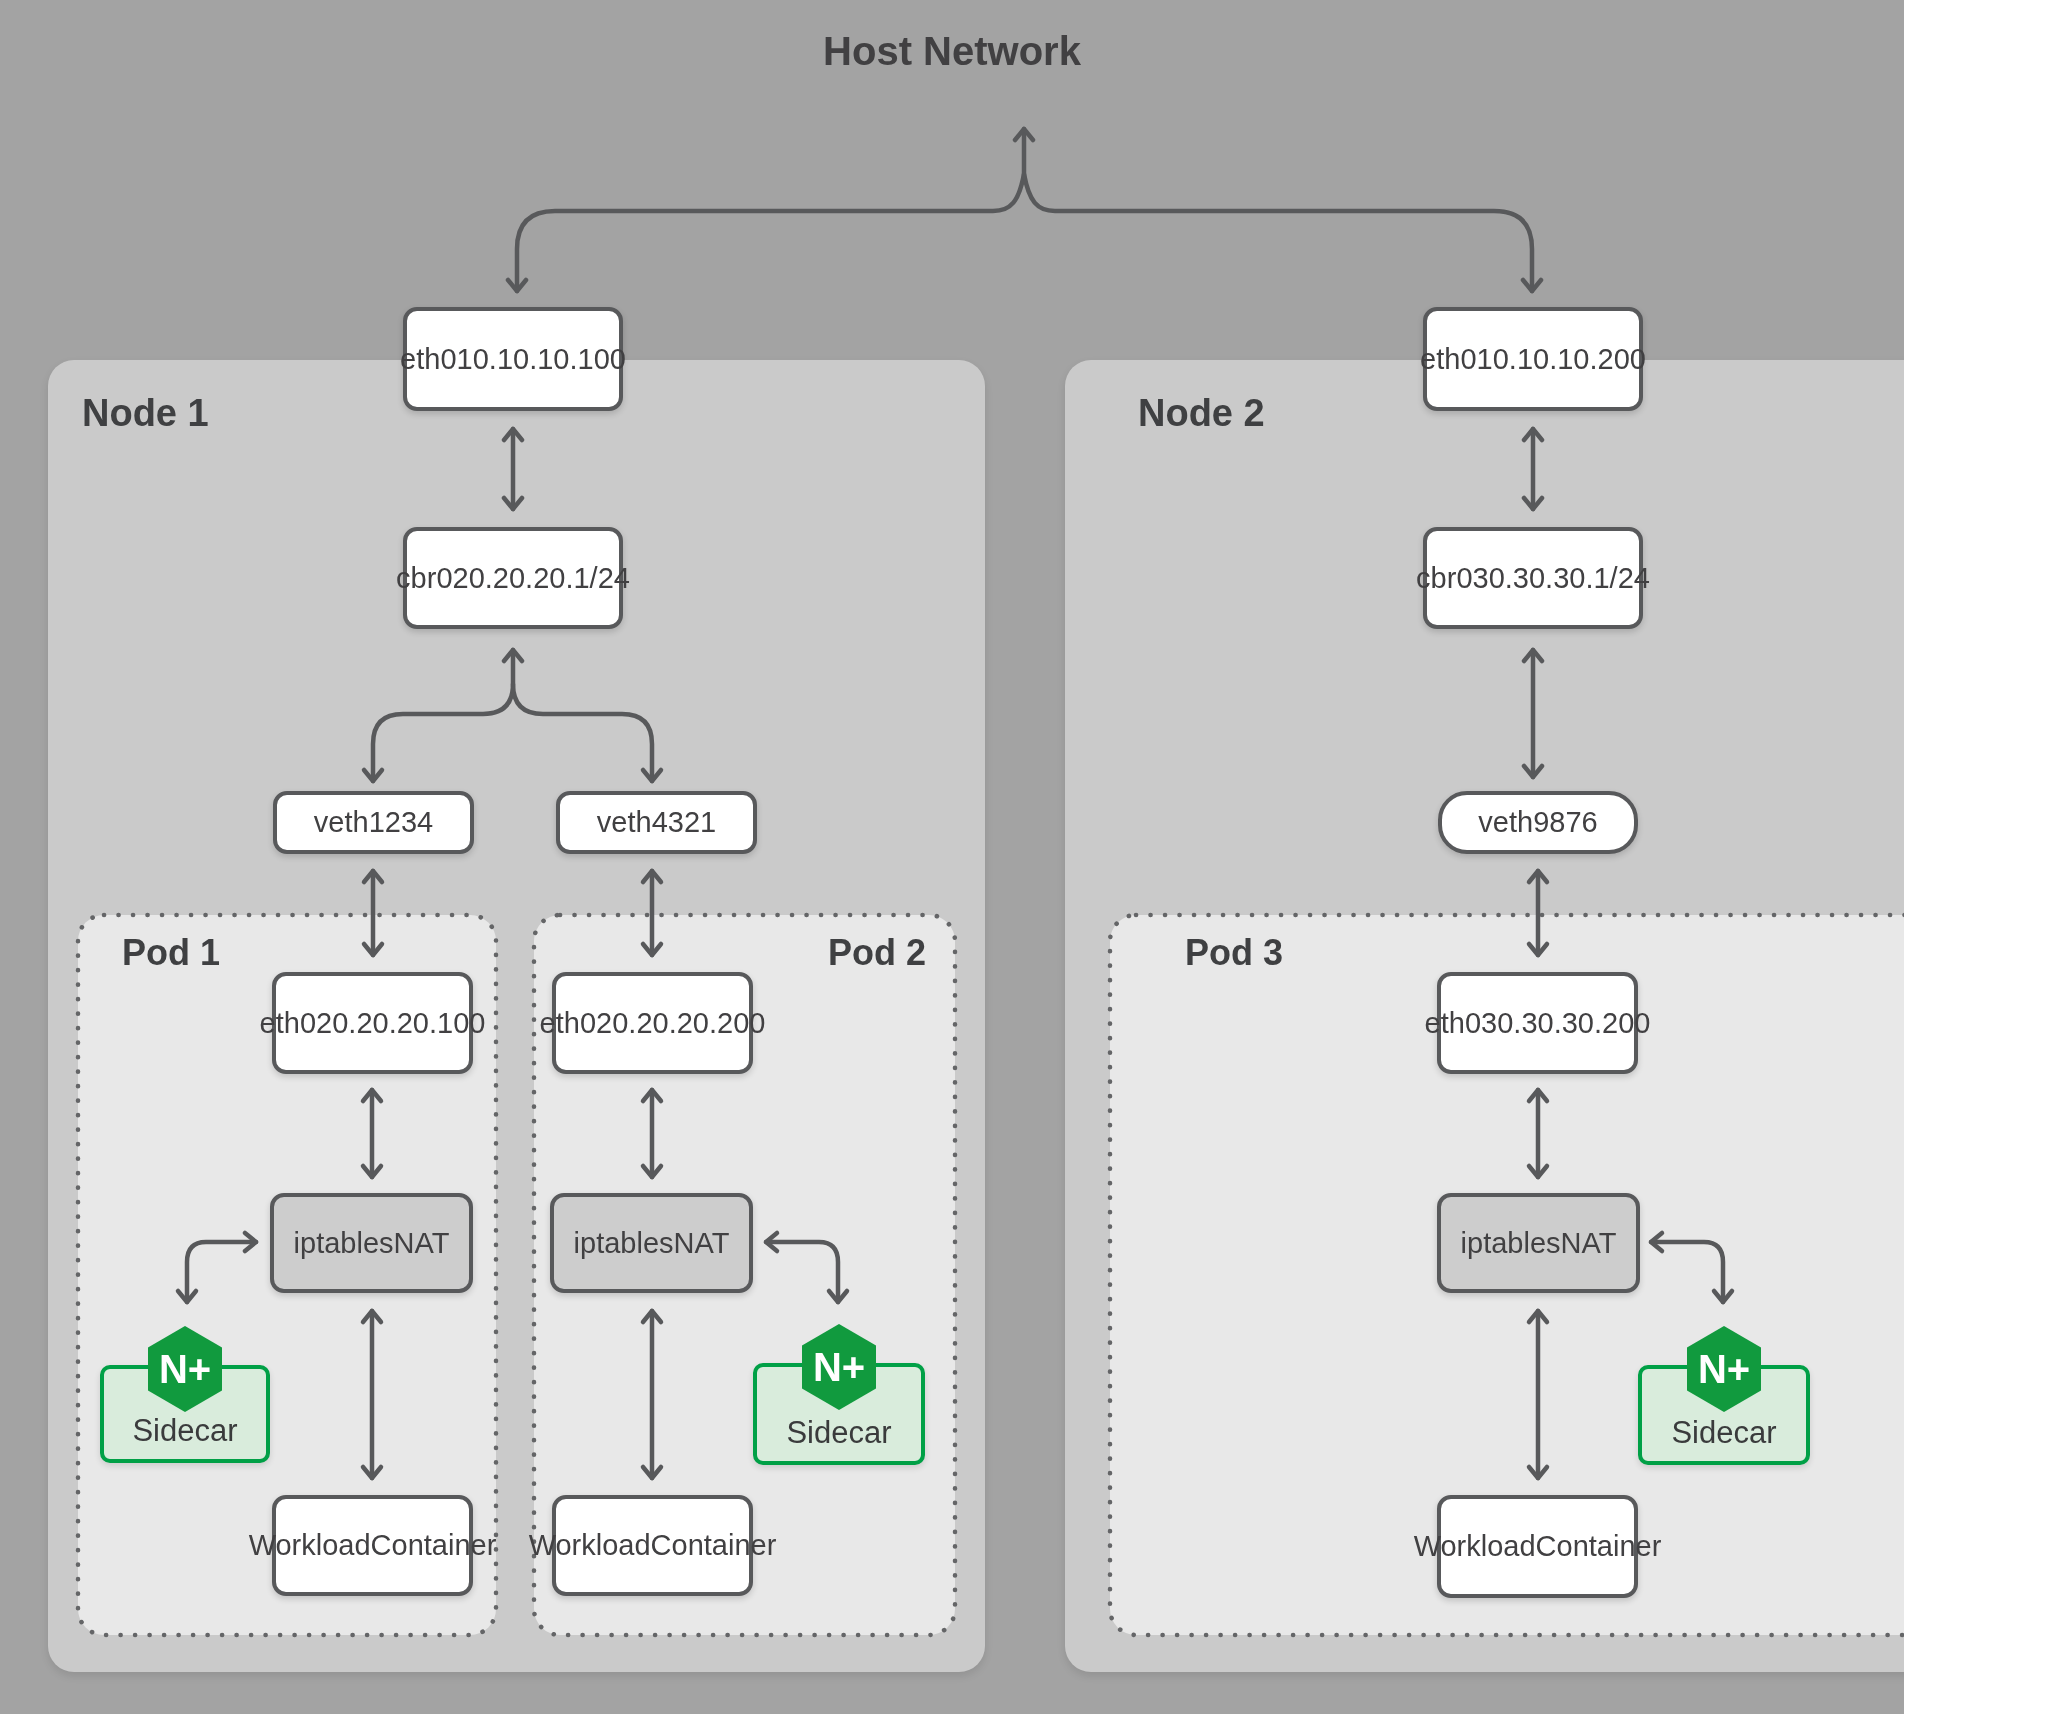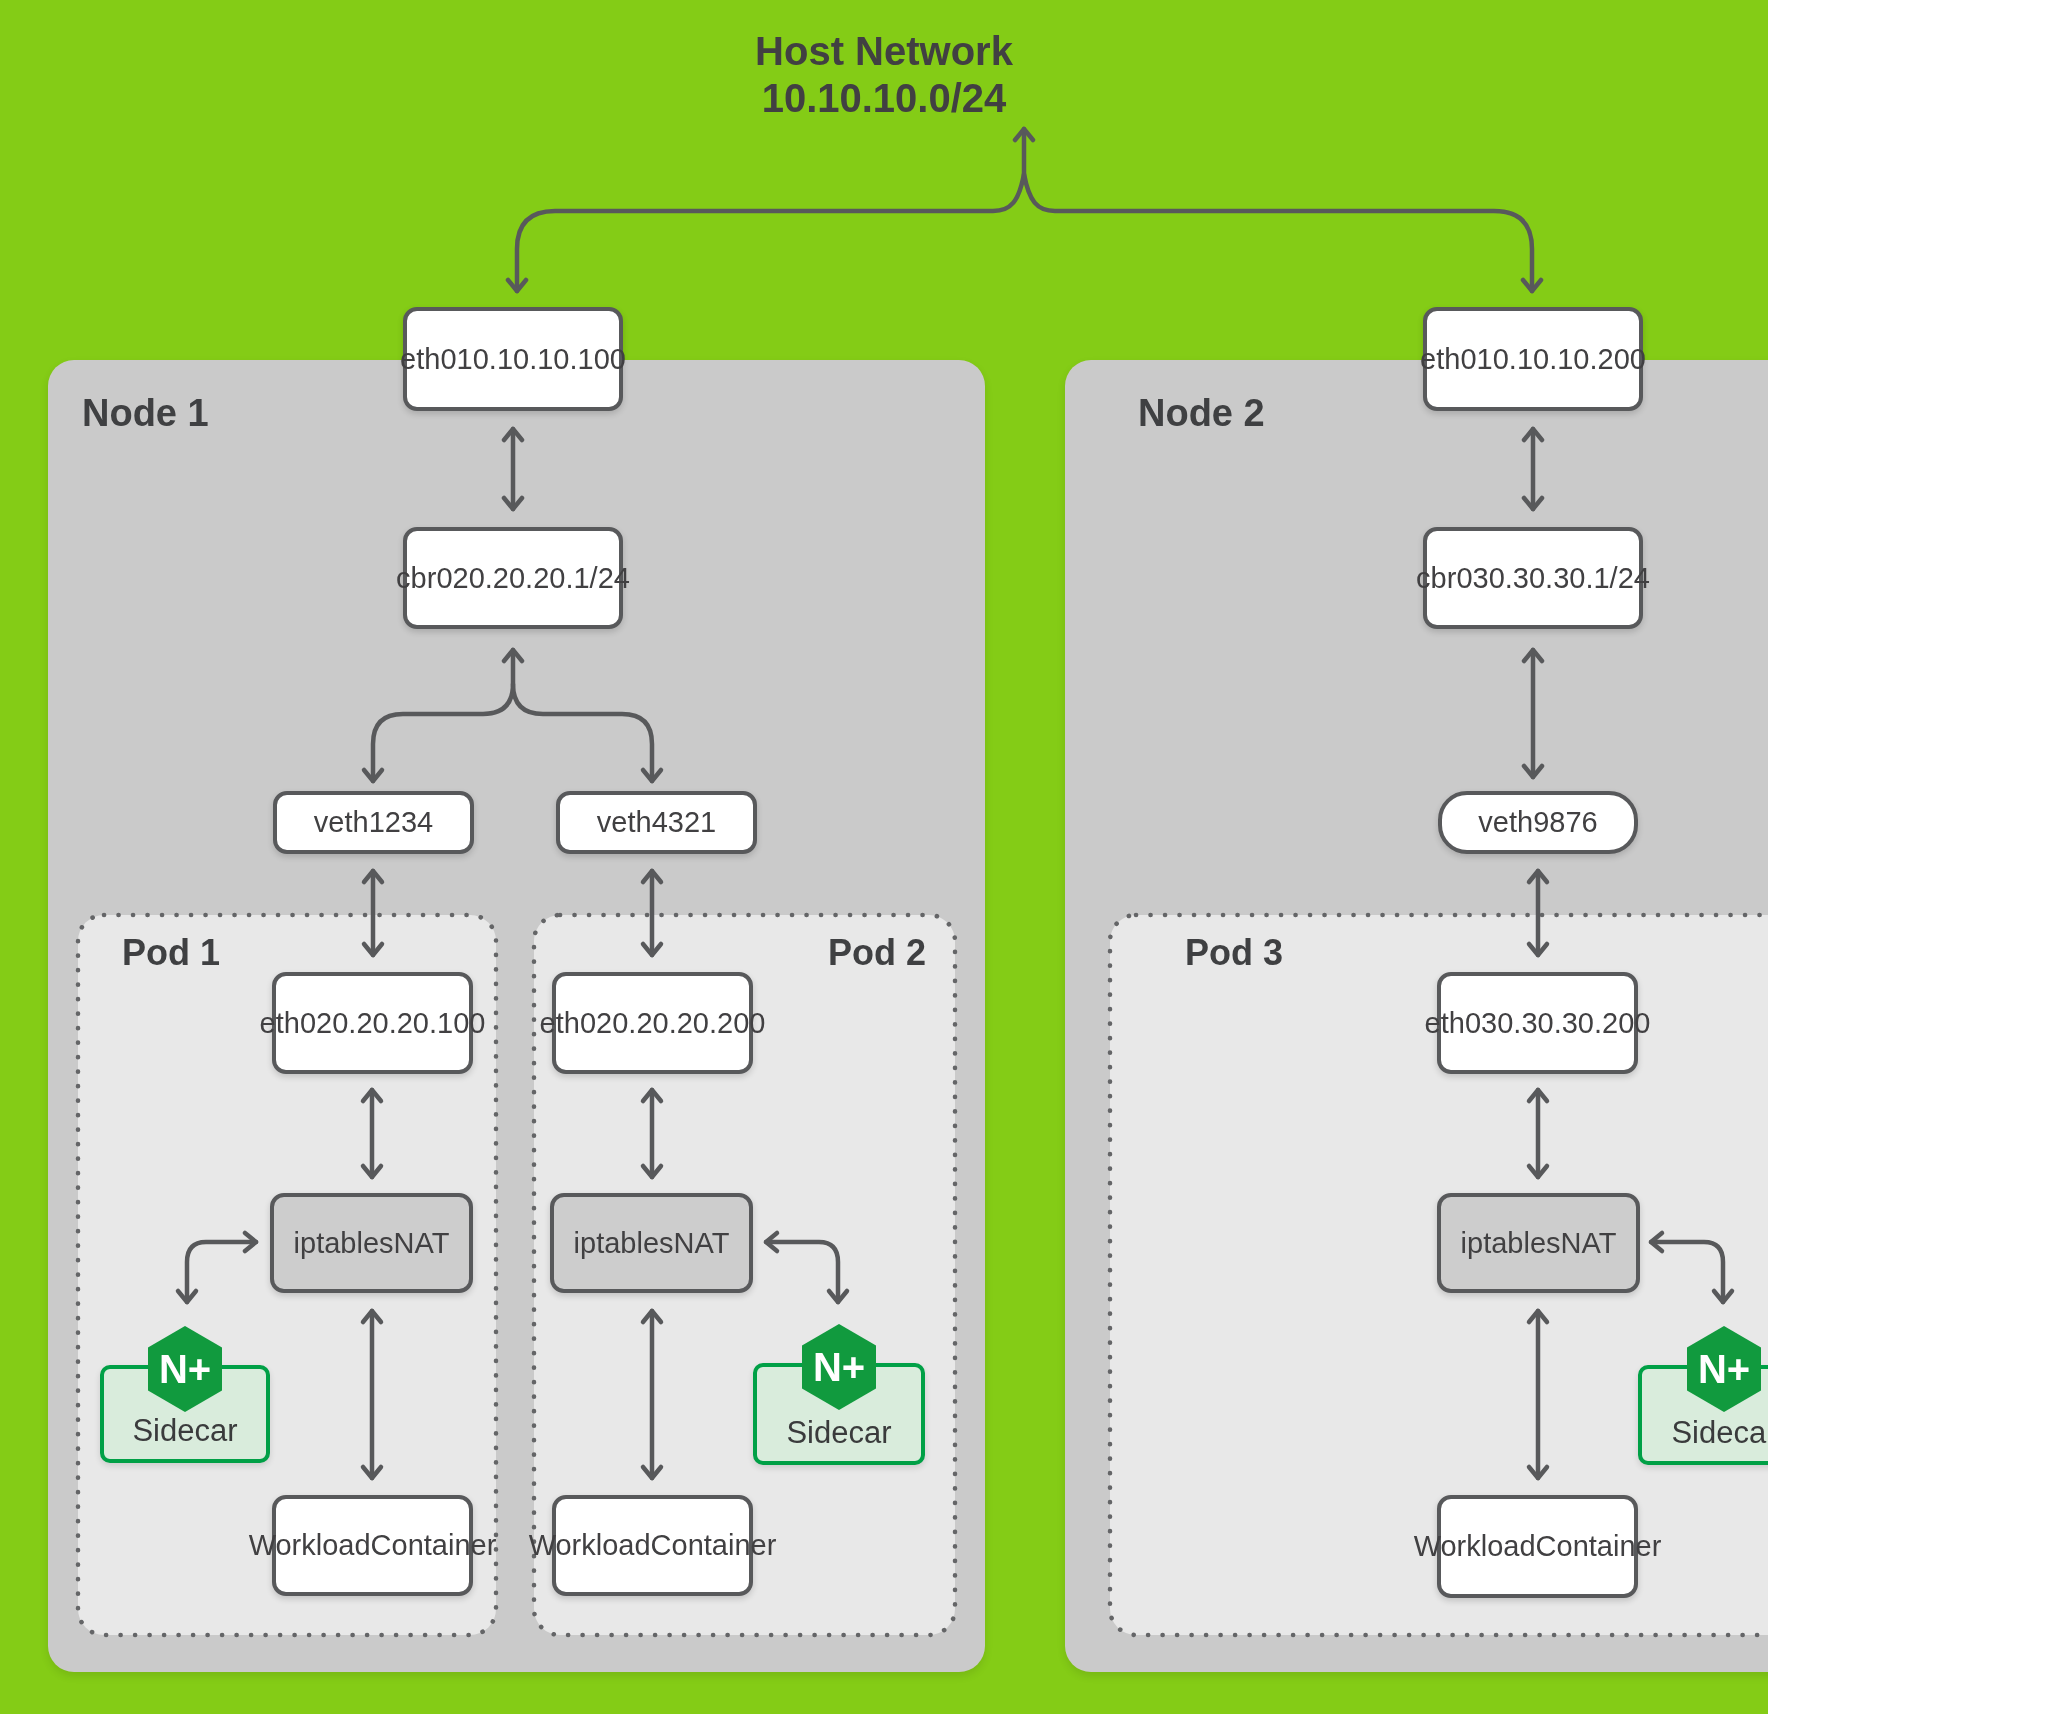--- a/index.html
+++ b/index.html
@@ -1,20 +1,20 @@
 <!DOCTYPE html>
 <html><head>
 <meta charset="utf-8">
 <style>
   html, body { margin: 0; padding: 0; background: #ffffff; }
   .canvas {
     position: relative;
-    width: 1768px;
+    width: 1904px;
     height: 1714px;
-    background: #84cc16;
+    background: #a3a3a3;
     font-family: "Liberation Sans", sans-serif;
     overflow: hidden;
   }
   .host-title {
     position: absolute;
     left: 0; right: 0; top: 28px;
     text-align: center;
     font-size: 40px;
     line-height: 47px;
     font-weight: 700;
@@ -117,21 +117,20 @@
     fill: #ffffff;
   }
 </style>
 </head>
 <body>
 
 <div class="canvas">
 
   <div class="host-title">
     <div>Host Network</div>
-    <div>10.10.10.0/24</div>
   </div>
 
   <div class="node-bg n1"></div>
   <div class="node-bg n2"></div>
 
   <svg class="overlay" width="2048" height="1714" viewBox="0 0 2048 1714">
     <defs>
       <marker id="ch" viewBox="-15 -15 30 30" refX="0" refY="0" markerWidth="30" markerHeight="30" markerUnits="userSpaceOnUse" orient="auto-start-reverse">
         <path d="M -11 -9 L 0 0 L -11 9" fill="none" stroke="#58595b" stroke-width="4.5" stroke-linecap="round" stroke-linejoin="round"></path>
       </marker>

